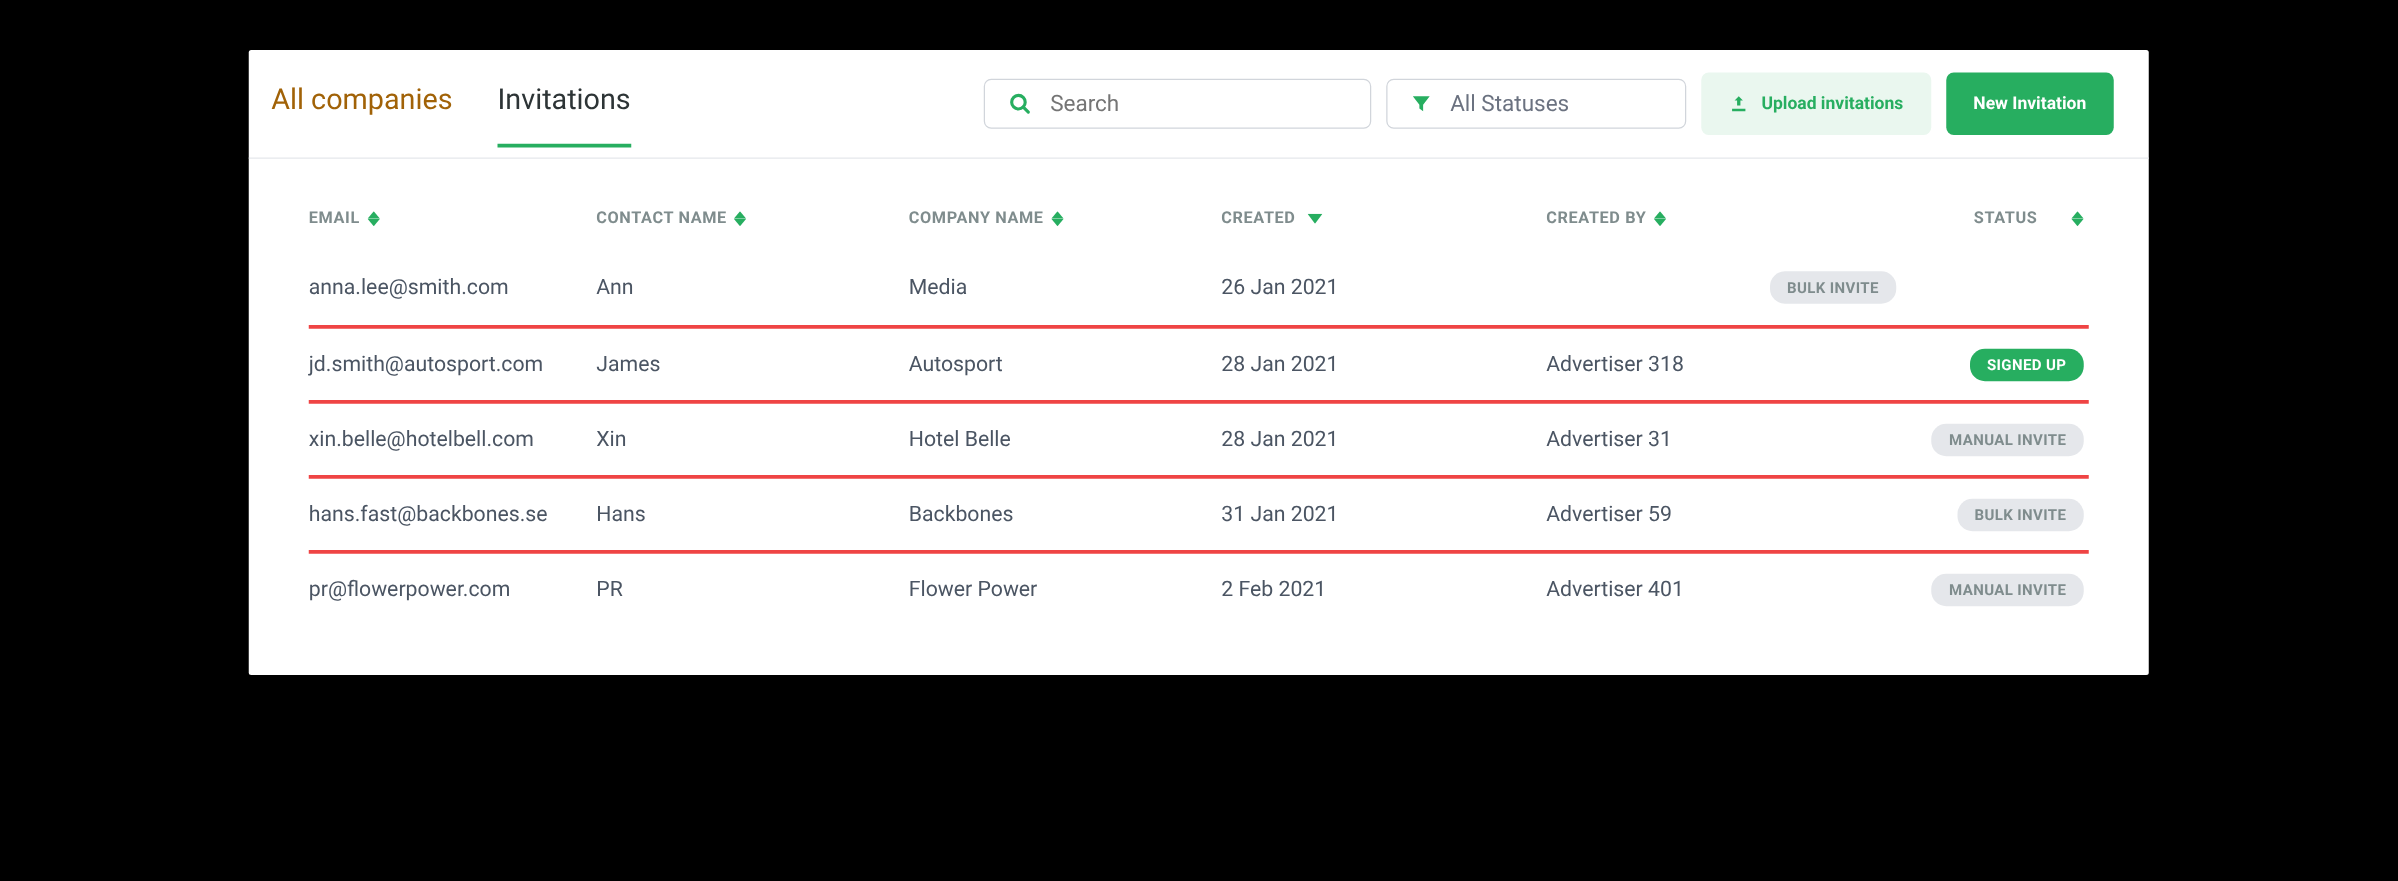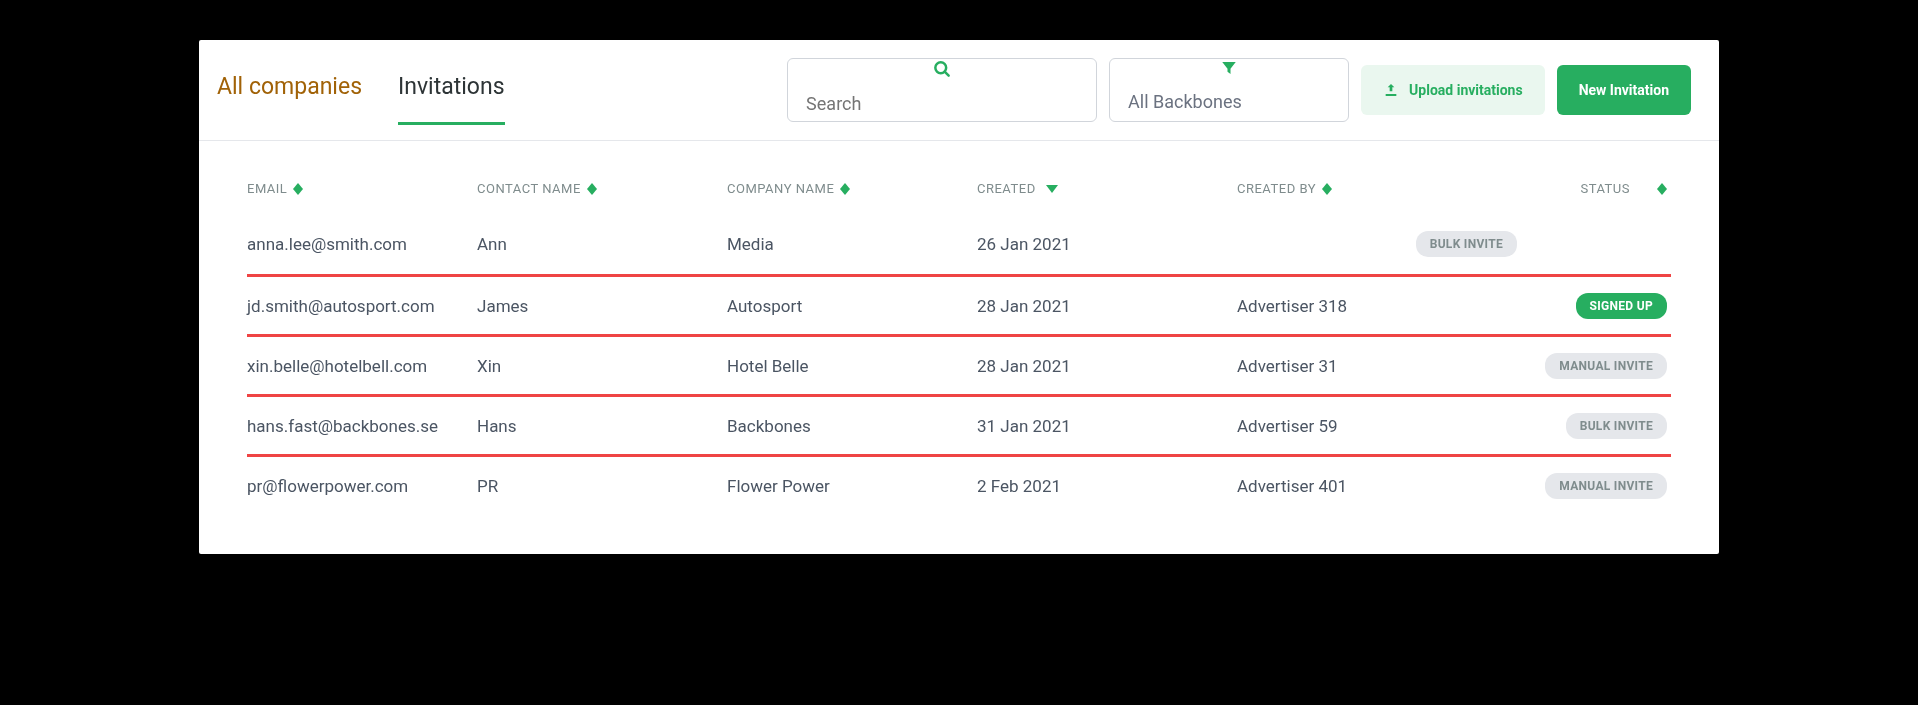--- a/index.html
+++ b/index.html
@@ -40,25 +40,24 @@
   }
   .tab.active {
     color: #2d3436;
     border-bottom-color: #27ae60;
   }
   .input-wrap {
     display: flex;
     align-items: center;
     border: 1px solid #d1d5db;
     border-radius: 6px;
-    height: 64px;
+    height: 40px;
     padding: 0 18px;
     gap: 14px;
     margin-bottom: 18px;
-    flex-direction: column;
   }
   .input-wrap.search { width: 310px; }
   .input-wrap.filter { width: 240px; }
   .input-wrap input, .input-wrap .fake-select {
     border: none;
     outline: none;
     font-size: 18px;
     color: #6b7280;
     background: transparent;
     width: 100%;
@@ -94,21 +93,21 @@
   .thead {
     display: grid;
     grid-template-columns: 230px 250px 250px 260px 280px 150px;
     align-items: center;
     padding-bottom: 18px;
   }
   .th {
     font-size: 13px;
     letter-spacing: 0.5px;
     color: #7f8c8d;
-    font-weight: 400;
+    font-weight: 700;
     display: flex;
     align-items: center;
     gap: 6px;
     cursor: pointer;
   }
   .th.right { justify-content: flex-end; gap: 27px; }
   .sort-icon {
     display: inline-flex;
     flex-direction: column;
     line-height: 0;
@@ -151,21 +150,21 @@
           <circle cx="10.5" cy="10.5" r="6.5"></circle>
           <line x1="20" y1="20" x2="15.2" y2="15.2"></line>
         </svg>
       <input type="text" placeholder="Search" style="">
     </div>
 
     <div class="input-wrap filter">
       <svg class="icon-svg" width="18" height="18" viewBox="0 0 24 24" fill="#27ae60">
           <polygon points="3,4 21,4 14,13 14,20 10,17 10,13"></polygon>
         </svg>
-      <span class="fake-select">All Backbones</span>
+      <span class="fake-select">All Statuses</span>
     </div>
 
     <button class="btn btn-upload">
       <svg class="icon-svg" width="16" height="16" viewBox="0 0 24 24" fill="#27ae60">
           <path d="M12 3l5 5h-3v6h-4V8H7l5-5zM4 18h16v3H4z"></path>
         </svg>
       <span>Upload invitations</span>
     </button>
 
     <button class="btn btn-new">

